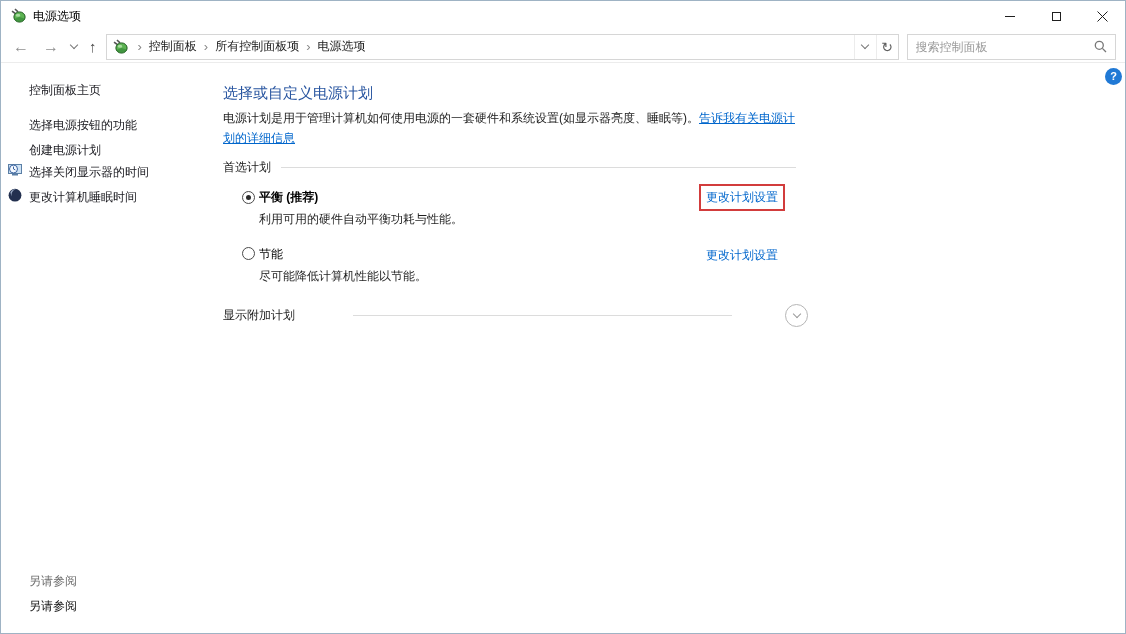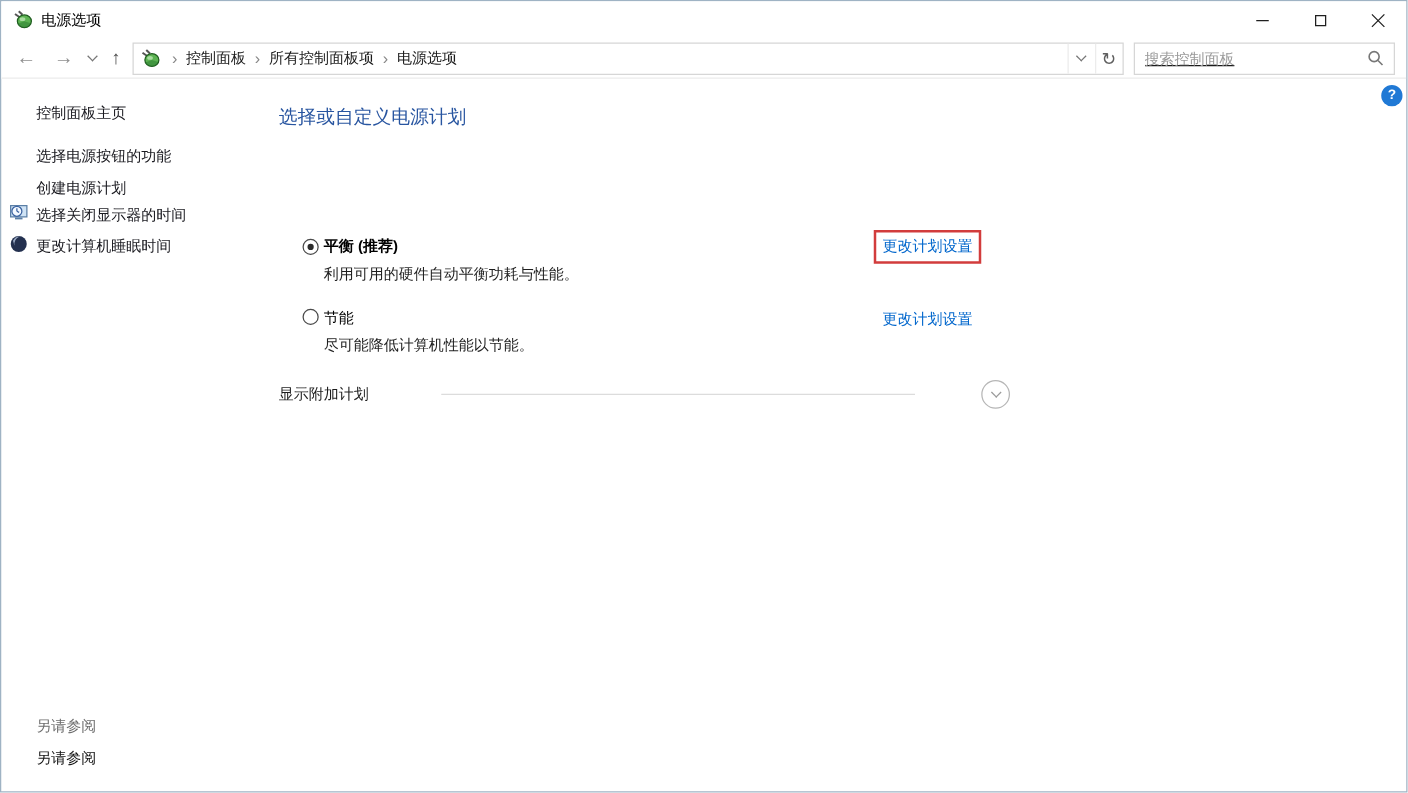--- a/index.html
+++ b/index.html
@@ -32,21 +32,21 @@
   .nav-chev { margin-left:12px; margin-top:-3px; }
   .nav-up { margin-left:12px; margin-right:9px; color:#4d4d4d; font-size:15px; }
   .addressbar { display:flex; align-items:center; width:793px; height:26px; border:1px solid #d6d6d6; background:#fff; }
   .addr-icon { margin:0 3px 0 5px; display:flex; }
   .crumb-sep { color:#888; padding:0 7px; font-size:13px; }
   .crumb { color:#1a1a1a; white-space:nowrap; }
   .addr-spacer { flex:1; }
   .addr-btn { width:22px; height:24px; display:flex; align-items:center; justify-content:center; border-left:1px solid #ececec; }
   .refresh-glyph { color:#5f5f5f; font-size:14px; line-height:1; }
   .searchbox { display:flex; align-items:center; width:209px; height:26px; border:1px solid #d6d6d6; margin-left:8px; background:#fff; }
-  .searchbox input { flex:1; border:0; outline:none; padding:0 4px 0 8px; font-size:12px; font-family:inherit; color:#1a1a1a; min-width:0;text-decoration:underline; }
+  .searchbox input { flex:1; border:0; outline:none; padding:0 4px 0 8px; font-size:12px; font-family:inherit; color:#1a1a1a; min-width:0; }
   .searchbox input::placeholder { color:#9a9a9a; opacity:1; }
   .search-icon { margin-right:8px; display:flex; }
 
   
   .help-btn { position:absolute; top:67px; left:1104px; width:17px; height:17px; border-radius:50%; background:#2079d5; color:#fff; font-size:11px; font-weight:bold; text-align:center; line-height:17px; }
 
   
   .sidebar { position:absolute; top:62px; left:0; width:215px; bottom:0; }
   .side-item { position:absolute; left:28px; white-space:nowrap; color:#19191f; cursor:default; }
   .side-icon { position:absolute; left:6px; display:flex; }
@@ -186,21 +186,26 @@
   </span>
   <div class="side-item side-task4">更改计算机睡眠时间</div>
 
   <div class="see-also-header">另请参阅</div>
   <div class="see-also-item">另请参阅</div>
 </div>
 
 <div class="main">
   <div class="page-heading">选择或自定义电源计划</div>
 
-
+  <div class="intro"><span>电源计划是用于管理计算机如何使用电源的一套硬件和系统设置(如显示器亮度、睡眠等)。</span><a>告诉我有关电源计划的详细信息</a></div>
+
+  <div class="group-row group-preferred">
+    <span class="group-label">首选计划</span>
+    <span class="rule"></span>
+  </div>
 
   <span class="radio selected radio-1"></span>
   <span class="plan-name plan-name-1">平衡 (推荐)</span>
   <span class="plan-desc plan-desc-1">利用可用的硬件自动平衡功耗与性能。</span>
   <span class="hl-box"><a class="plan-link">更改计划设置</a></span>
 
   <span class="radio radio-2"></span>
   <span class="plan-name plan-name-2">节能</span>
   <span class="plan-desc plan-desc-2">尽可能降低计算机性能以节能。</span>
   <span class="plan2-link-wrap"><a class="plan-link">更改计划设置</a></span>

